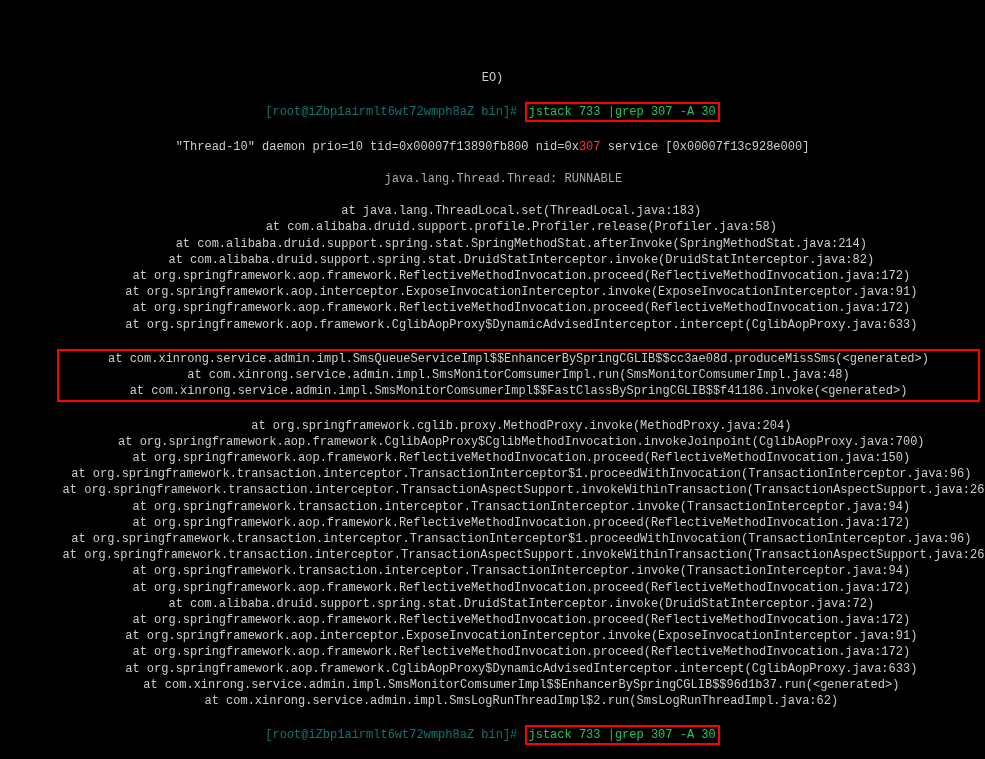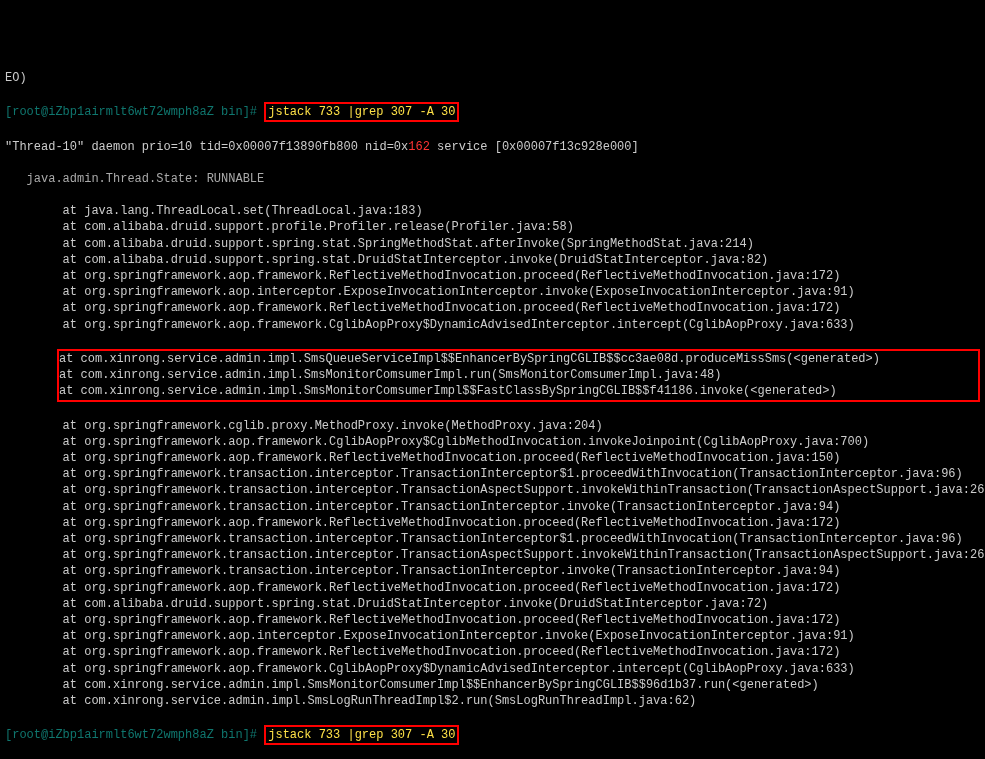--- a/index.html
+++ b/index.html
@@ -1,18 +1,19 @@
 <!DOCTYPE html>
 <html><head>
   <meta charset="utf-8">
   <style>
     * {
       margin: 0;
       padding: 0;
       box-sizing: border-box;
+      text-align: center;
     }
     body {
       background-color: #000;
       color: #ccc;
       font-family: 'Courier New', monospace;
       font-size: 12px;
       line-height: 1.35;
       padding: 5px;
       white-space: pre;
       overflow-x: hidden;
@@ -30,35 +31,35 @@
       margin-left: 52px;
       padding: 0;
     }
     .prompt-gray {
       color: #0f766e;
     }
     .highlight-red {
       color: #ff3333;
     }
     .cmd-white {
-      color: #fde047;
+      color: #22c55e;
     }
     .state-gray {
       color: #aaa;
     }
   </style>
 </head>
 <body>
 
 
 
 <div class="line">EO)</div>
 <div class="line"><span class="prompt-gray">[root@iZbp1airmlt6wt72wmph8aZ bin]# </span><span class="red-box-inline cmd-white">jstack 733 |grep 307 -A 30</span></div>
-<div class="line"><span>"Thread-10" daemon prio=10 tid=0x00007f13890fb800 nid=0x</span><span class="highlight-red">162</span><span> service [0x00007f13c928e000]</span></div>
-<div class="line state-gray">   java.admin.Thread.State: RUNNABLE</div>
+<div class="line"><span>"Thread-10" daemon prio=10 tid=0x00007f13890fb800 nid=0x</span><span class="highlight-red">307</span><span> service [0x00007f13c928e000]</span></div>
+<div class="line state-gray">   java.lang.Thread.Thread: RUNNABLE</div>
 <div id="trace1-container"><div class="line">        at java.lang.ThreadLocal.set(ThreadLocal.java:183)</div><div class="line">        at com.alibaba.druid.support.profile.Profiler.release(Profiler.java:58)</div><div class="line">        at com.alibaba.druid.support.spring.stat.SpringMethodStat.afterInvoke(SpringMethodStat.java:214)</div><div class="line">        at com.alibaba.druid.support.spring.stat.DruidStatInterceptor.invoke(DruidStatInterceptor.java:82)</div><div class="line">        at org.springframework.aop.framework.ReflectiveMethodInvocation.proceed(ReflectiveMethodInvocation.java:172)</div><div class="line">        at org.springframework.aop.interceptor.ExposeInvocationInterceptor.invoke(ExposeInvocationInterceptor.java:91)</div><div class="line">        at org.springframework.aop.framework.ReflectiveMethodInvocation.proceed(ReflectiveMethodInvocation.java:172)</div><div class="line">        at org.springframework.aop.framework.CglibAopProxy$DynamicAdvisedInterceptor.intercept(CglibAopProxy.java:633)</div></div>
 <div class="red-box-block" id="box1-container"><div class="line">at com.xinrong.service.admin.impl.SmsQueueServiceImpl$$EnhancerBySpringCGLIB$$cc3ae08d.produceMissSms(&lt;generated&gt;)</div><div class="line">at com.xinrong.service.admin.impl.SmsMonitorComsumerImpl.run(SmsMonitorComsumerImpl.java:48)</div><div class="line">at com.xinrong.service.admin.impl.SmsMonitorComsumerImpl$$FastClassBySpringCGLIB$$f41186.invoke(&lt;generated&gt;)</div></div>
 <div id="trace1b-container"><div class="line">        at org.springframework.cglib.proxy.MethodProxy.invoke(MethodProxy.java:204)</div><div class="line">        at org.springframework.aop.framework.CglibAopProxy$CglibMethodInvocation.invokeJoinpoint(CglibAopProxy.java:700)</div><div class="line">        at org.springframework.aop.framework.ReflectiveMethodInvocation.proceed(ReflectiveMethodInvocation.java:150)</div><div class="line">        at org.springframework.transaction.interceptor.TransactionInterceptor$1.proceedWithInvocation(TransactionInterceptor.java:96)</div><div class="line">        at org.springframework.transaction.interceptor.TransactionAspectSupport.invokeWithinTransaction(TransactionAspectSupport.java:260)</div><div class="line">        at org.springframework.transaction.interceptor.TransactionInterceptor.invoke(TransactionInterceptor.java:94)</div><div class="line">        at org.springframework.aop.framework.ReflectiveMethodInvocation.proceed(ReflectiveMethodInvocation.java:172)</div><div class="line">        at org.springframework.transaction.interceptor.TransactionInterceptor$1.proceedWithInvocation(TransactionInterceptor.java:96)</div><div class="line">        at org.springframework.transaction.interceptor.TransactionAspectSupport.invokeWithinTransaction(TransactionAspectSupport.java:260)</div><div class="line">        at org.springframework.transaction.interceptor.TransactionInterceptor.invoke(TransactionInterceptor.java:94)</div><div class="line">        at org.springframework.aop.framework.ReflectiveMethodInvocation.proceed(ReflectiveMethodInvocation.java:172)</div><div class="line">        at com.alibaba.druid.support.spring.stat.DruidStatInterceptor.invoke(DruidStatInterceptor.java:72)</div><div class="line">        at org.springframework.aop.framework.ReflectiveMethodInvocation.proceed(ReflectiveMethodInvocation.java:172)</div><div class="line">        at org.springframework.aop.interceptor.ExposeInvocationInterceptor.invoke(ExposeInvocationInterceptor.java:91)</div><div class="line">        at org.springframework.aop.framework.ReflectiveMethodInvocation.proceed(ReflectiveMethodInvocation.java:172)</div><div class="line">        at org.springframework.aop.framework.CglibAopProxy$DynamicAdvisedInterceptor.intercept(CglibAopProxy.java:633)</div><div class="line">        at com.xinrong.service.admin.impl.SmsMonitorComsumerImpl$$EnhancerBySpringCGLIB$$96d1b37.run(&lt;generated&gt;)</div><div class="line">        at com.xinrong.service.admin.impl.SmsLogRunThreadImpl$2.run(SmsLogRunThreadImpl.java:62)</div></div>
 <div class="line"><span class="prompt-gray">[root@iZbp1airmlt6wt72wmph8aZ bin]# </span><span class="red-box-inline cmd-white">jstack 733 |grep 307 -A 30</span></div>
 
 
 
 
 
 

